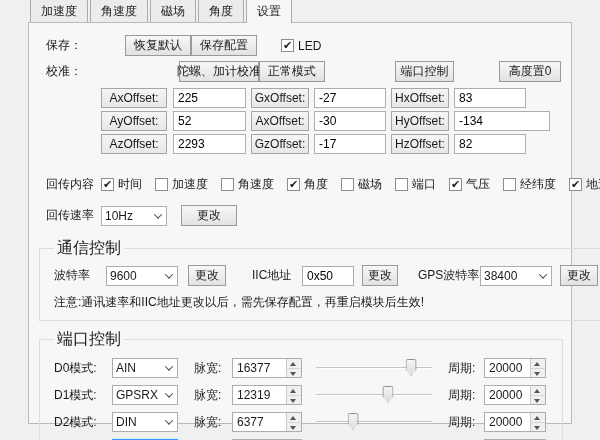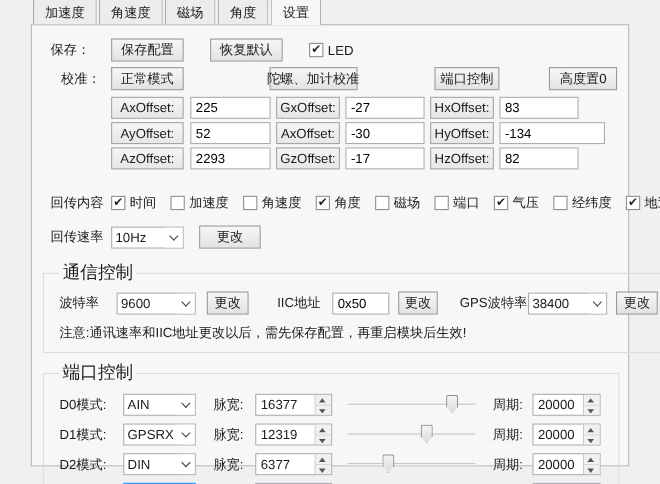--- a/index.html
+++ b/index.html
@@ -91,32 +91,32 @@
   <div class="tab">角速度</div>
   <div class="tab">磁场</div>
   <div class="tab">角度</div>
   <div class="tab active">设置</div>
 </div>
 
 <div class="panel">
 
   <div class="row">
     <span class="rlabel">保存：</span>
+    <span class="btn" style="width:66px; margin-left:24px;">恢复默认</span>
     <span class="btn" style="width:66px;">保存配置</span>
-    <span class="btn" style="width:66px; margin-left:24px;">恢复默认</span>
     <span class="cb" style="margin-left:24px;">
       <span class="cb-box">✔</span>
       <span class="cb-label">LED</span>
     </span>
   </div>
 
-  <div class="row" style="margin-top:5px;text-align:center;">
+  <div class="row" style="margin-top:5px;">
     <span class="rlabel">校准：</span>
+    <span class="btn" style="width:80px; margin-left:78px;">陀螺、加计校准</span>
     <span class="btn" style="width:66px;">正常模式</span>
-    <span class="btn" style="width:80px; margin-left:78px;">陀螺、加计校准</span>
     <span class="btn" style="width:60px; margin-left:70px;">端口控制</span>
     <span class="btn" style="width:62px; margin-left:45px;">高度置0</span>
   </div>
 
   <div class="row" style="margin-top:6px;">
     <span class="rlabel"></span>
     <span class="chip" style="width:66px;">AxOffset:</span>
     <input class="tinput" style="width: 73px; margin-left: 6px;" value="225">
     <span class="chip" style="width:58px; margin-left:5px;">GxOffset:</span>
     <input class="tinput" style="width: 72px; margin-left: 5px;" value="-27">

